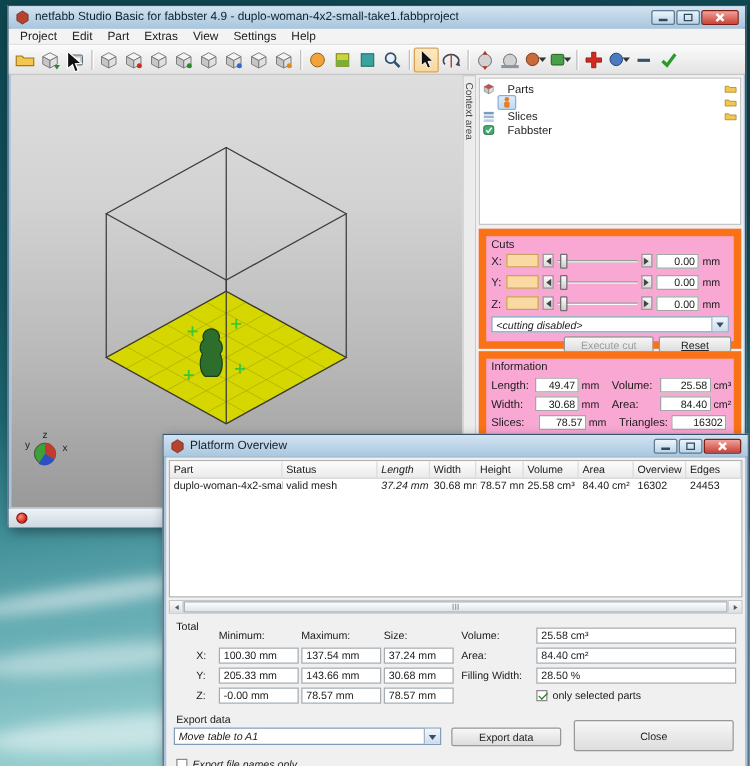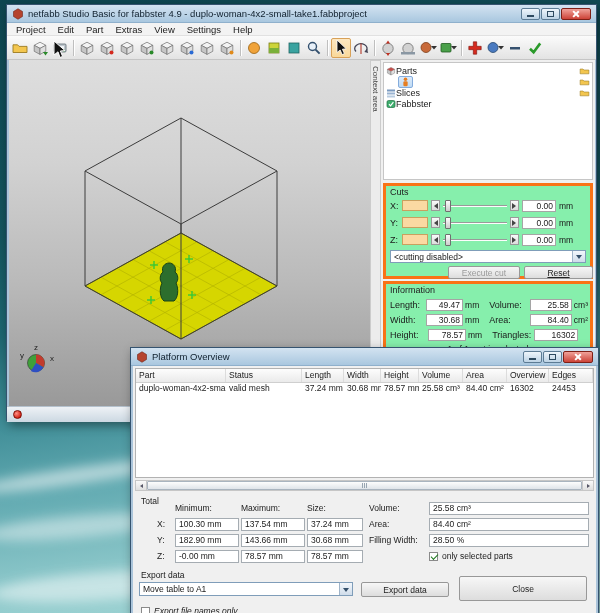--- a/index.html
+++ b/index.html
@@ -46,45 +46,45 @@
     writing-mode:vertical-rl; padding-top:5px; text-align:left; }
   .statusbar { position:absolute; left:0; top:401px; right:0; height:16px;
     background:linear-gradient(#eef2f6,#ccd8e2); border-top:1px solid #b4c1cd;
     display:flex; align-items:center; padding-left:6px; }
   .record-dot { width:9px; height:9px; border-radius:50%;
     background:radial-gradient(circle at 35% 35%, #ff8f84, #d01d10 75%); border:1px solid #7e0d05; }
 
   
   .right-panel { position:absolute; left:374px; top:55px; width:214px; height:346px; background:#f0f0f0; font-size:9px; color:#1a1a1a; }
   .tree-box { position:absolute; left:2px; top:2px; right:2px; height:118px; background:#fff; border:1px solid #c6c6c6; }
-  .tree-row { position:absolute; left:2px; right:2px; height:11px; display:flex; align-items:center; gap:0; }
+  .tree-row { position:absolute; left:2px; right:2px; height:11px; display:flex; align-items:center; gap:10px; }
   .tree-row svg { flex:0 0 auto; }
   .spacer { flex:1; }
   .sel-wrap { display:flex; align-items:center; gap:3px; background:linear-gradient(#ddebfa,#bedaf4);
     border:1px solid #84acdd; border-radius:2px; padding:0 2px; }
 
-  .group-box { position:absolute; left:2px; right:2px; background:#86efac; border:3px solid #f97316; }
+  .group-box { position:absolute; left:2px; right:2px; background:#f9a8d4; border:6px solid #f97316; }
   .group-title { position:absolute; left:4px; top:1px; font-size:9px; color:#222; }
 
   .cut-row { position:absolute; left:4px; right:2px; height:13px; display:flex; align-items:center; gap:3px; }
   .axis-label { width:9px; }
   .cut-field { width:26px; height:11px; background:#fbd9a2; border:1px solid #c9a05f; }
   .sarr { width:9px; height:11px; background:linear-gradient(#fafafa,#dcdcdc); border:1px solid #9a9a9a;
     display:flex; align-items:center; justify-content:center; }
   .tri-l { width:0; height:0; border:3px solid transparent; border-right:4px solid #444; margin-right:2px;}
   .tri-r { width:0; height:0; border:3px solid transparent; border-left:4px solid #444; margin-left:2px;}
   .slider { position:relative; width:64px; height:12px; }
   .groove { position:absolute; left:0; right:0; top:5px; height:2px; background:#9a9a9a; border-bottom:1px solid #fdfdfd; }
   .thumb { position:absolute; left:2px; top:0; width:6px; height:12px;
     background:linear-gradient(#fdfdfd,#cccccc); border:1px solid #6f6f6f; border-radius:1px; }
   .num-field { width:34px; height:12px; background:#fff; border:1px solid #a5a5a5; font-size:8.5px;
     display:flex; align-items:center; justify-content:flex-end; padding-right:2px; }
   .unit { font-size:8.5px; }
 
-  .dd { background:#fff; border:1px solid #7f9db9; display:flex; align-items:stretch; height:13px; }
+  .dd { background:#fff; border:1px solid #7f9db9; display:flex; align-items:stretch; height:13px;font-style:italic; }
   .dd-text { flex:1; font-size:8.5px; display:flex; align-items:center; padding-left:3px; white-space:nowrap; overflow:hidden;}
   .dd-btn { width:13px; background:linear-gradient(#f3f7fc,#cfdcea); border-left:1px solid #9fb4c9;
     display:flex; align-items:center; justify-content:center; }
   .dd-arrow { width:0; height:0; border:3px solid transparent; border-top:4px solid #35506b; margin-top:4px; }
 
   .btn { background:linear-gradient(#f7f7f7,#dddddd); border:1px solid #989898; border-radius:2px;
     font-size:8.5px; color:#222; display:flex; align-items:center; justify-content:center; }
   .btn.disabled { color:#9b9b9b; }
 
   .info-row { position:absolute; left:4px; right:2px; height:13px; display:flex; align-items:center; gap:2px; }
@@ -95,21 +95,21 @@
   .ibox.w2 { width:44px; }
   .sel-status { position:absolute; left:0; right:0; top:60px; text-align:center; font-size:8.5px; color:#222; }
 
   
   .dlg { left:130px; top:347px; width:469px; height:270px; z-index:10; font-size:8.5px; color:#1a1a1a;}
   .dlg-table { position:absolute; left:4px; top:20px; width:459px; height:110px; background:#fff; border:1px solid #b2b2b2; overflow:hidden;}
   .thead { display:flex; height:14px; background:linear-gradient(#fdfdfd,#eaeaea); border-bottom:1px solid #cfcfcf; }
   .thead > div { border-right:1px solid #dcdcdc; padding:1px 3px; overflow:hidden; white-space:nowrap; }
   .trow { display:flex; height:13px; }
   .trow > div { padding:0 3px; overflow:hidden; white-space:nowrap; }
-  .c0{width:90px;} .c1{width:76px;} .c2{width:42px;} .c3{width:37px;} .c4{width:38px;}
+  .c0{width:90px;} .c1{width:76px;} .c2{width:42px;font-style:italic;} .c3{width:37px;} .c4{width:38px;}
   .c5{width:44px;} .c6{width:44px;} .c7{width:42px;} .c8{flex:1;}
   .hscroll { position:absolute; left:4px; top:132px; width:459px; height:11px; background:#f2f2f2; border:1px solid #c6c6c6; display:flex; }
   .sc-arr { width:11px; background:linear-gradient(#fafafa,#dfdfdf); border-right:1px solid #c6c6c6; display:flex; align-items:center; justify-content:center;}
   .sc-arr.right { border-right:none; border-left:1px solid #c6c6c6; }
   .sc-thumb { flex:1; background:linear-gradient(#fdfdfd,#dfe4e9); border:1px solid #a9b4bf; border-radius:1px;
     display:flex; align-items:center; justify-content:center; gap:1px; }
   .grip { width:1px; height:5px; background:#98a6b2; }
   .total-grid { position:absolute; left:26px; top:152px; display:grid;
     grid-template-columns:16px 64px 64px 56px; grid-auto-rows:16px; column-gap:2px; align-items:center; }
   .right-grid { position:absolute; left:238px; top:152px; display:grid;
@@ -490,21 +490,21 @@
           <div class="num-field">0.00</div>
           <span class="unit">mm</span>
         </div>
         <div class="dd" style="position:absolute; left:4px; right:4px; top:64px;">
           <div class="dd-text">&lt;cutting disabled&gt;</div>
           <div class="dd-btn">
               <div class="dd-arrow"></div>
             </div>
         </div>
         <div class="btn disabled" style="position:absolute; left:62px; top:80px; width:72px; height:13px;">Execute cut</div>
-        <div class="btn" style="position:absolute; left:138px; top:80px; width:69px; height:13px;text-decoration:underline;">Reset</div>
+        <div class="btn" style="position:absolute; left:138px; top:80px; width:58px; height:13px;text-decoration:underline;">Reset</div>
       </div>
 
       <div class="group-box" style="top:221px; height:78px;padding-left:32px;">
         <div class="group-title">Information</div>
         <div class="info-row" style="top:14px;">
           <span class="ilabel">Length:</span>
           <div class="ibox">49.47</div>
           <span class="unit">mm</span>
           <span class="ilabel2">Volume:</span>
           <div class="ibox w2">25.58</div>
@@ -512,21 +512,21 @@
         </div>
         <div class="info-row" style="top:29px;">
           <span class="ilabel">Width:</span>
           <div class="ibox">30.68</div>
           <span class="unit">mm</span>
           <span class="ilabel2">Area:</span>
           <div class="ibox w2">84.40</div>
           <span class="unit">cm²</span>
         </div>
         <div class="info-row" style="top:44px;">
-          <span class="ilabel">Height:</span>
+          <span class="ilabel">Slices:</span>
           <div class="ibox">78.57</div>
           <span class="unit">mm</span>
           <span class="ilabel2">Triangles:</span>
           <div class="ibox w2">16302</div>
         </div>
         <div class="sel-status">1 of 1 part is selected</div>
       </div>
     </div>
 
     <div class="statusbar">
@@ -599,21 +599,21 @@
       <div class="ghead">Minimum:</div>
       <div class="ghead">Maximum:</div>
       <div class="ghead">Size:</div>
 
       <div>X:</div>
       <div class="tfield">100.30 mm</div>
       <div class="tfield">137.54 mm</div>
       <div class="tfield">37.24 mm</div>
 
       <div>Y:</div>
-      <div class="tfield">182.90 mm</div>
+      <div class="tfield">205.33 mm</div>
       <div class="tfield">143.66 mm</div>
       <div class="tfield">30.68 mm</div>
 
       <div>Z:</div>
       <div class="tfield">-0.00 mm</div>
       <div class="tfield">78.57 mm</div>
       <div class="tfield">78.57 mm</div>
     </div>
 
     <div class="right-grid">

